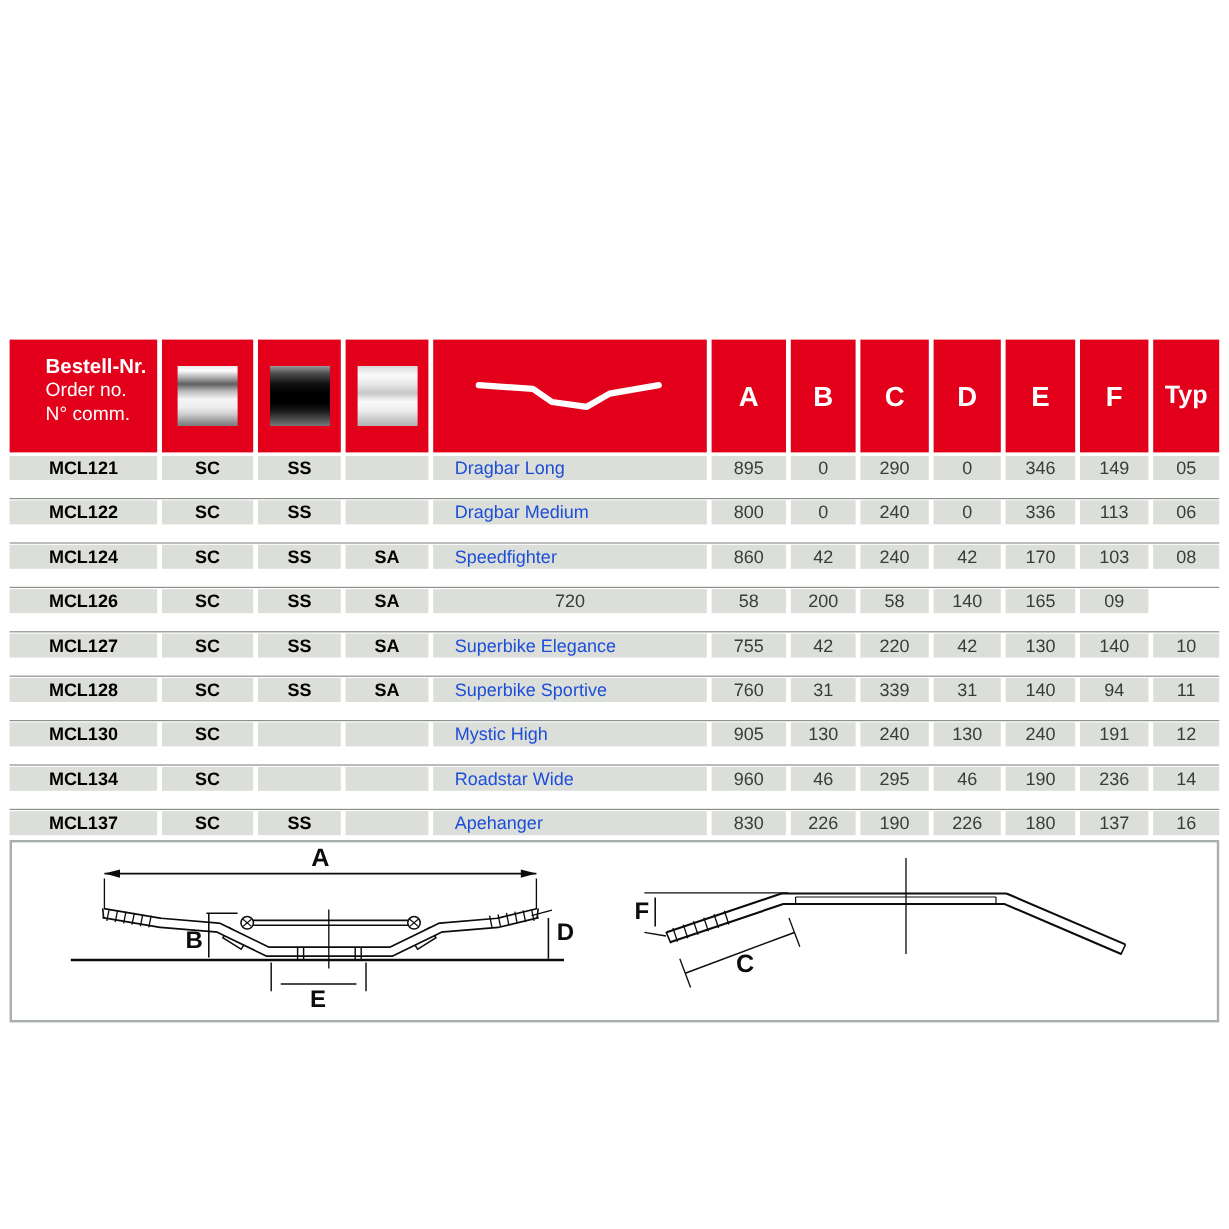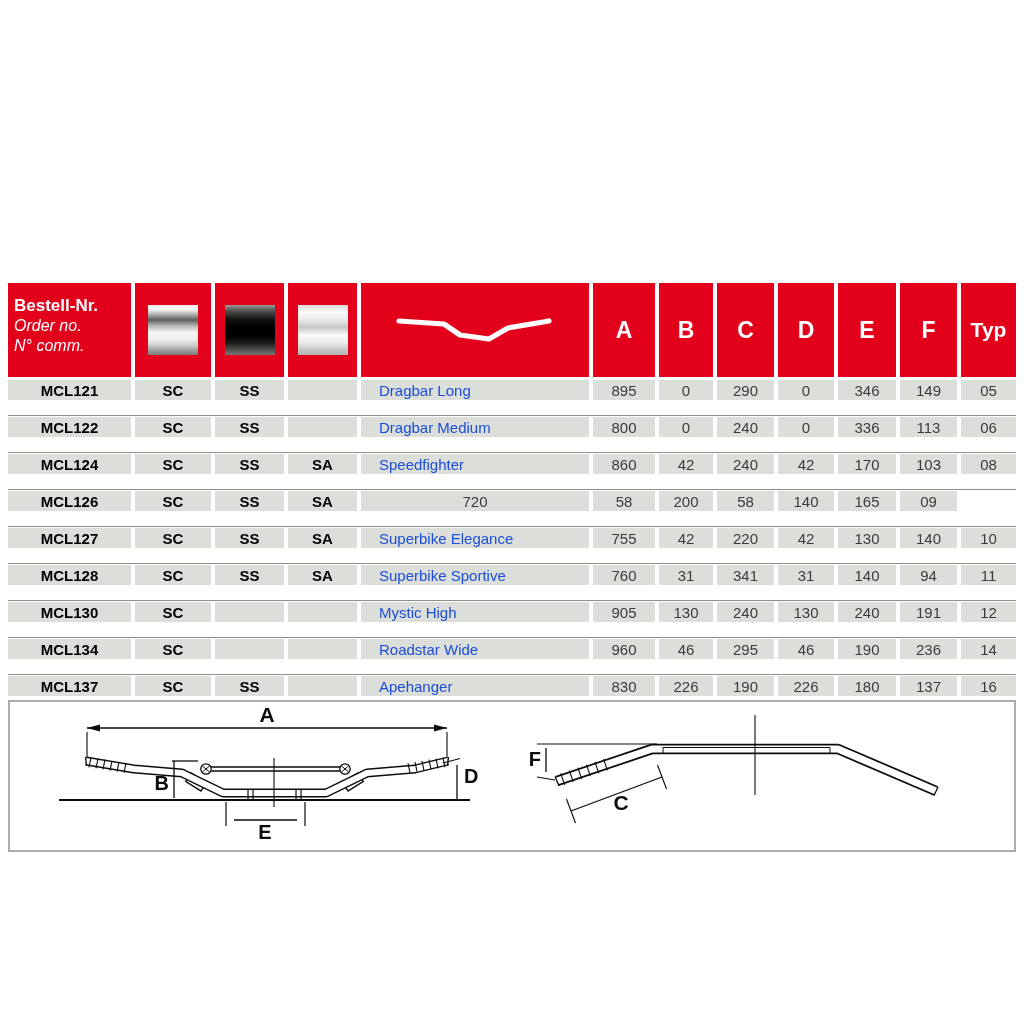--- a/index.html
+++ b/index.html
@@ -22,24 +22,24 @@
 
   
   .header-row{height:94px;}
   .hcell{
     background:var(--red);color:#fff;height:94px;
     display:flex;align-items:center;justify-content:center;
     box-sizing:border-box;
   }
   .order-head{
     flex-direction:column;align-items:flex-start;justify-content:flex-start;
-    padding:13px 0 0 6px;
+    padding:13px 0 0 30px;
   }
   .order-head .t1{font-weight:bold;font-size:17px;line-height:20px;}
-  .order-head .t2{font-style:italic;font-size:16px;line-height:20px;}
+  .order-head .t2{font-size:16px;line-height:20px;}
   .swatch{width:50px;height:50px;}
   .swatch.chrome{background:linear-gradient(180deg,#ededed 0%,#fbfbfb 8%,#9a9a9a 22%,#5f5f5f 30%,#b9b9b9 42%,#f5f5f5 55%,#efefef 68%,#cfcfcf 80%,#8f8f8f 94%,#7d7d7d 100%);}
   .swatch.black{background:linear-gradient(180deg,#9a9a9a 0%,#4f4f4f 12%,#101010 30%,#000 45%,#000 62%,#1a1a1a 75%,#4a4a4a 88%,#777 100%);}
   .swatch.silver{background:linear-gradient(180deg,#d9d9d9 0%,#fafafa 15%,#e8e8e8 30%,#c7c7c7 45%,#fbfbfb 60%,#ececec 75%,#c2c2c2 92%,#b3b3b3 100%);}
   .dim-letter{font-weight:bold;font-size:23px;}
   .dim-letter.typ{font-size:21px;}
 
   
   .tbody{margin-top:3px;}
   .row{height:20px;position:relative;}
@@ -169,21 +169,21 @@
         <div class="cell">10</div>
       </div>
       <div class="row grid-cols">
         <div class="cell bold">MCL128</div>
         <div class="cell bold">SC</div>
         <div class="cell bold">SS</div>
         <div class="cell bold">SA</div>
         <div class="cell c-name">Superbike Sportive</div>
         <div class="cell">760</div>
         <div class="cell">31</div>
-        <div class="cell">341</div>
+        <div class="cell">339</div>
         <div class="cell">31</div>
         <div class="cell">140</div>
         <div class="cell">94</div>
         <div class="cell">11</div>
       </div>
       <div class="row grid-cols">
         <div class="cell bold">MCL130</div>
         <div class="cell bold">SC</div>
         <div class="cell bold"></div>
         <div class="cell bold"></div>

